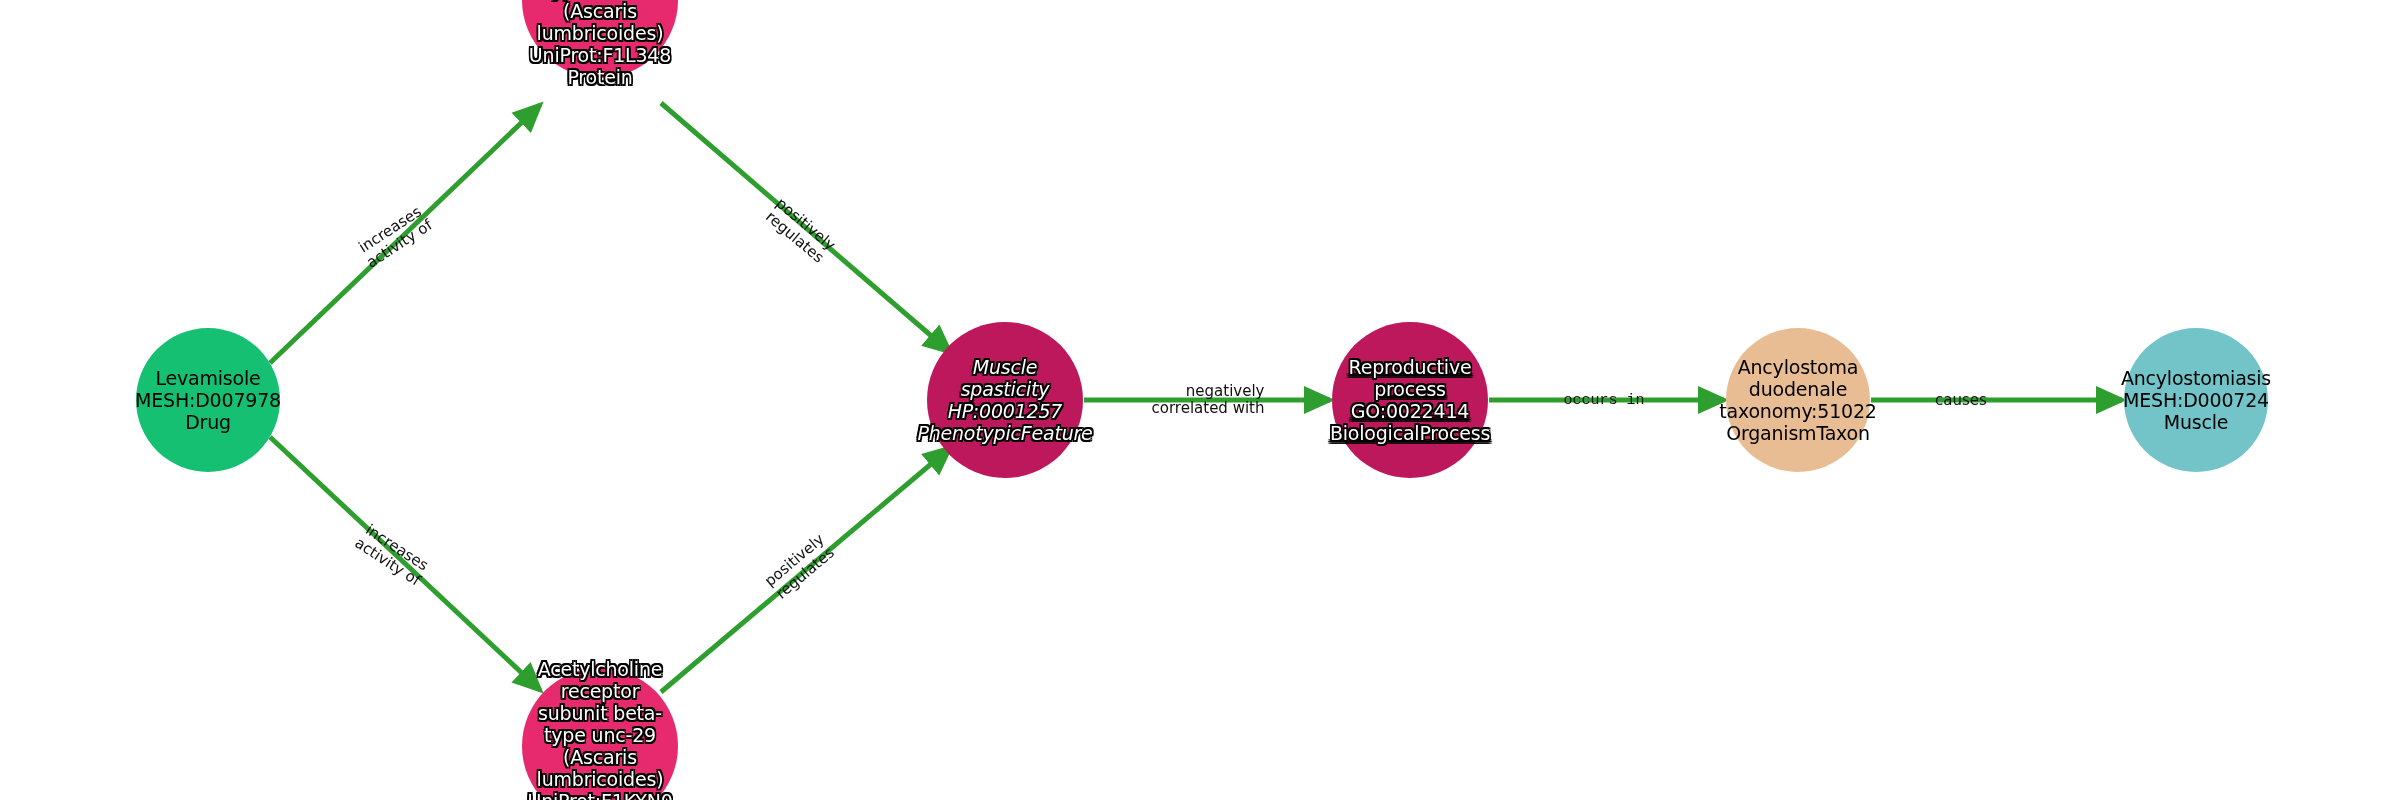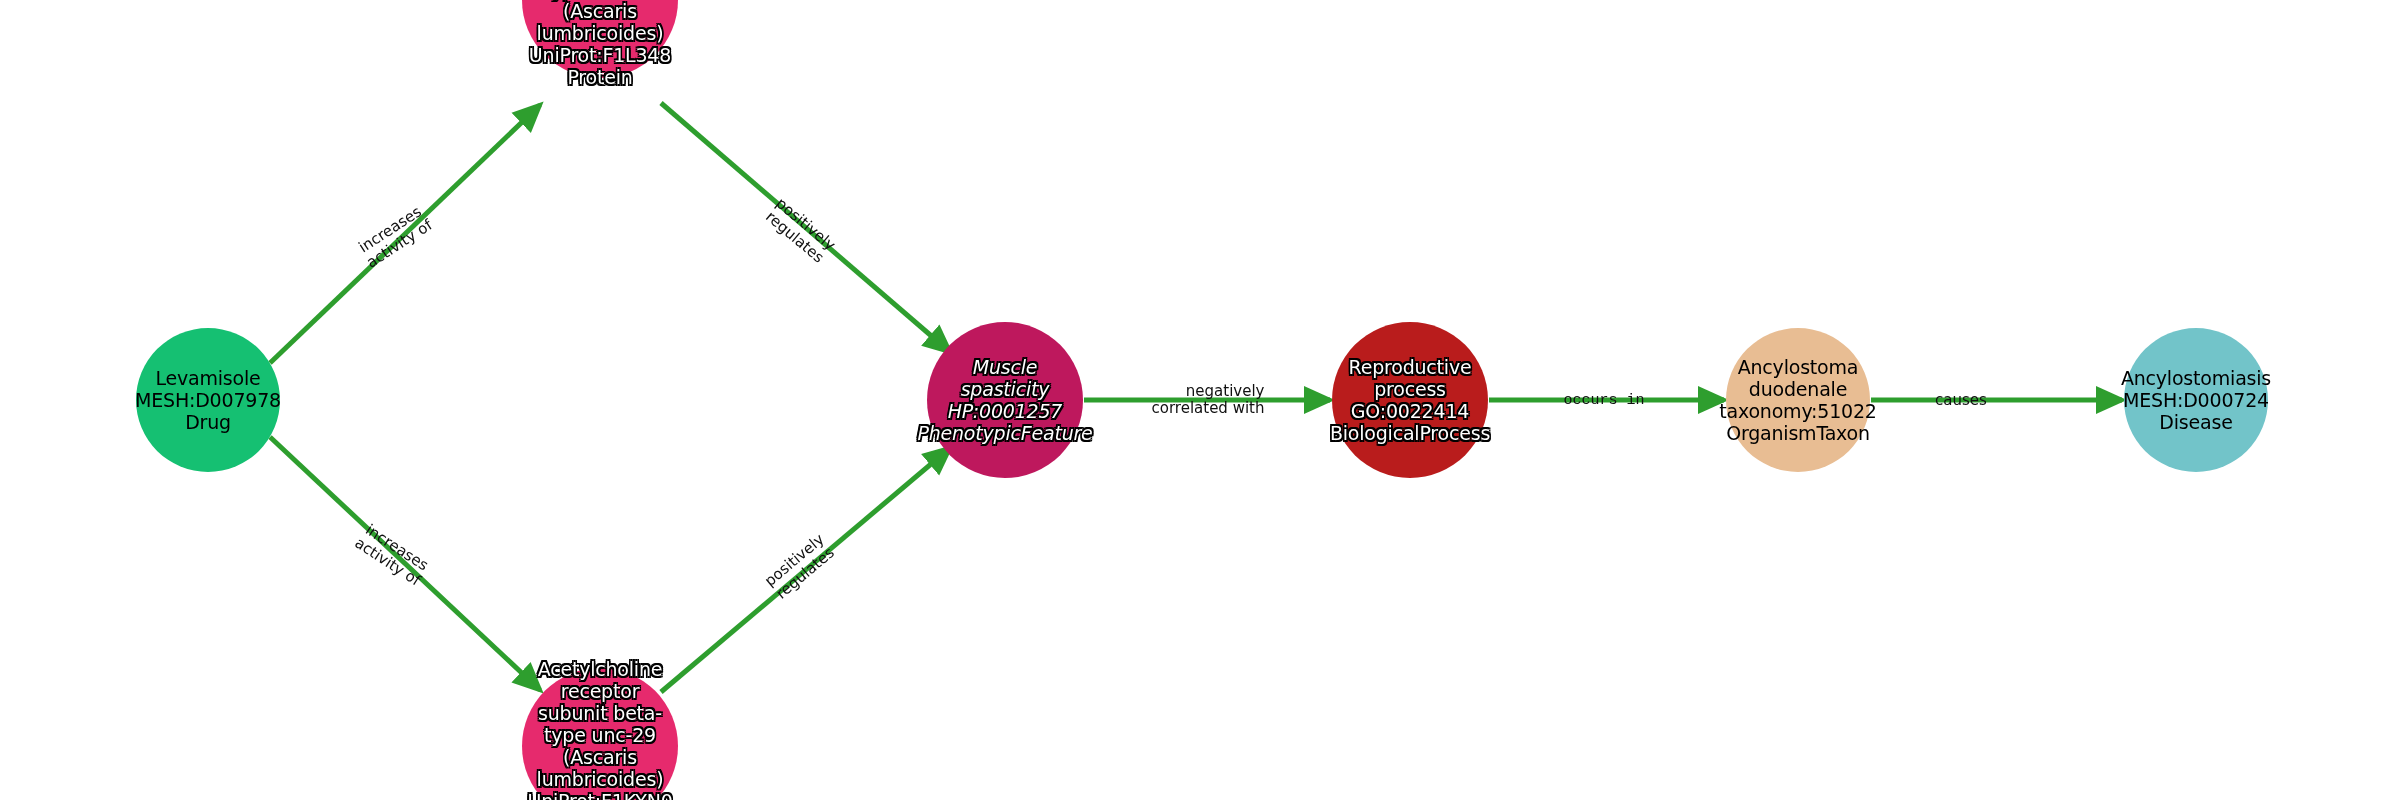--- a/index.html
+++ b/index.html
@@ -112,36 +112,36 @@
 lumbricoides)
 UniProt:F1KYN0
 Protein</div>
       </div>
       <div class="node" style="left: 927px; top: 322px; width: 156px; height: 156px; background: #be185d; font-style: italic;">
         <div class="node-label label-outlined">Muscle
 spasticity
 HP:0001257
 PhenotypicFeature</div>
       </div>
-      <div class="node" style="left: 1332px; top: 322px; width: 156px; height: 156px; background: #b91c1c;">
+      <div class="node" style="left: 1332px; top: 322px; width: 156px; height: 156px; background: #be185d; text-decoration: underline;">
         <div class="node-label label-outlined">Reproductive
 process
 GO:0022414
 BiologicalProcess</div>
       </div>
       <div class="node" style="left: 1726px; top: 328px; width: 144px; height: 144px; background: rgb(232, 189, 147);">
         <div class="node-label label-plain">Ancylostoma
 duodenale
 taxonomy:51022
 OrganismTaxon</div>
       </div>
       <div class="node" style="left: 2124px; top: 328px; width: 144px; height: 144px; background: rgb(114, 196, 201);">
         <div class="node-label label-plain">Ancylostomiasis
 MESH:D000724
-Disease</div>
+Muscle</div>
       </div>
     </div>
   <div id="edge-label-layer">
       <div class="edge-label" style="left: 395px; top: 237px; transform: translate(-50%, -50%) rotate(-33deg);">increases
 activity of</div>
       <div class="edge-label" style="left: 800px; top: 231px; transform: translate(-50%, -50%) rotate(40deg);">positively
 regulates</div>
       <div class="edge-label" style="left: 392px; top: 555px; transform: translate(-50%, -50%) rotate(33deg);">increases
 activity of</div>
       <div class="edge-label" style="left: 800px; top: 567px; transform: translate(-50%, -50%) rotate(-40deg);">positively

